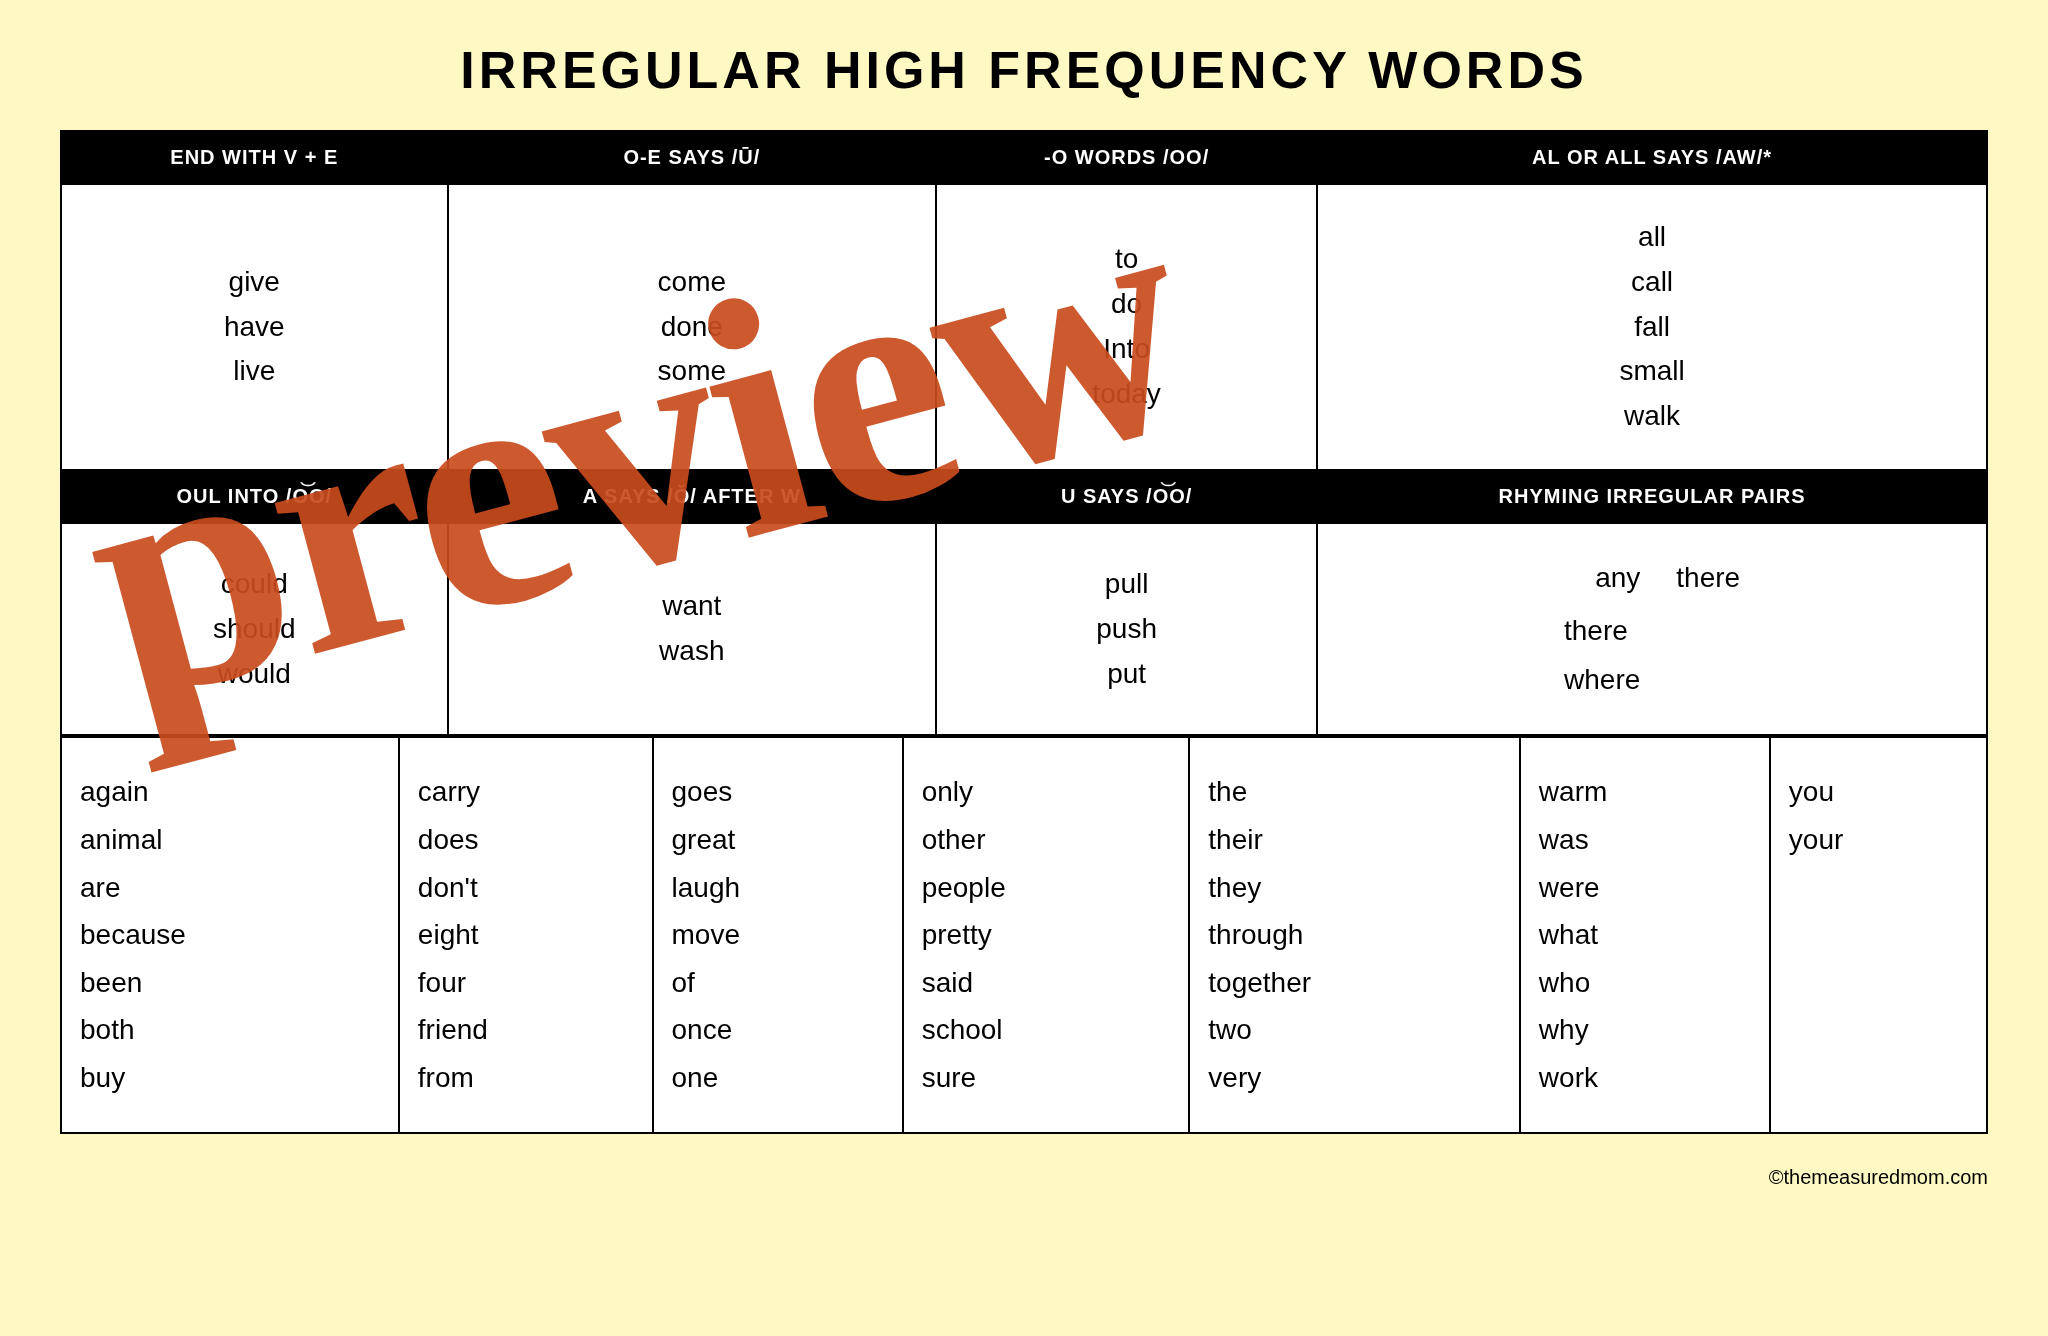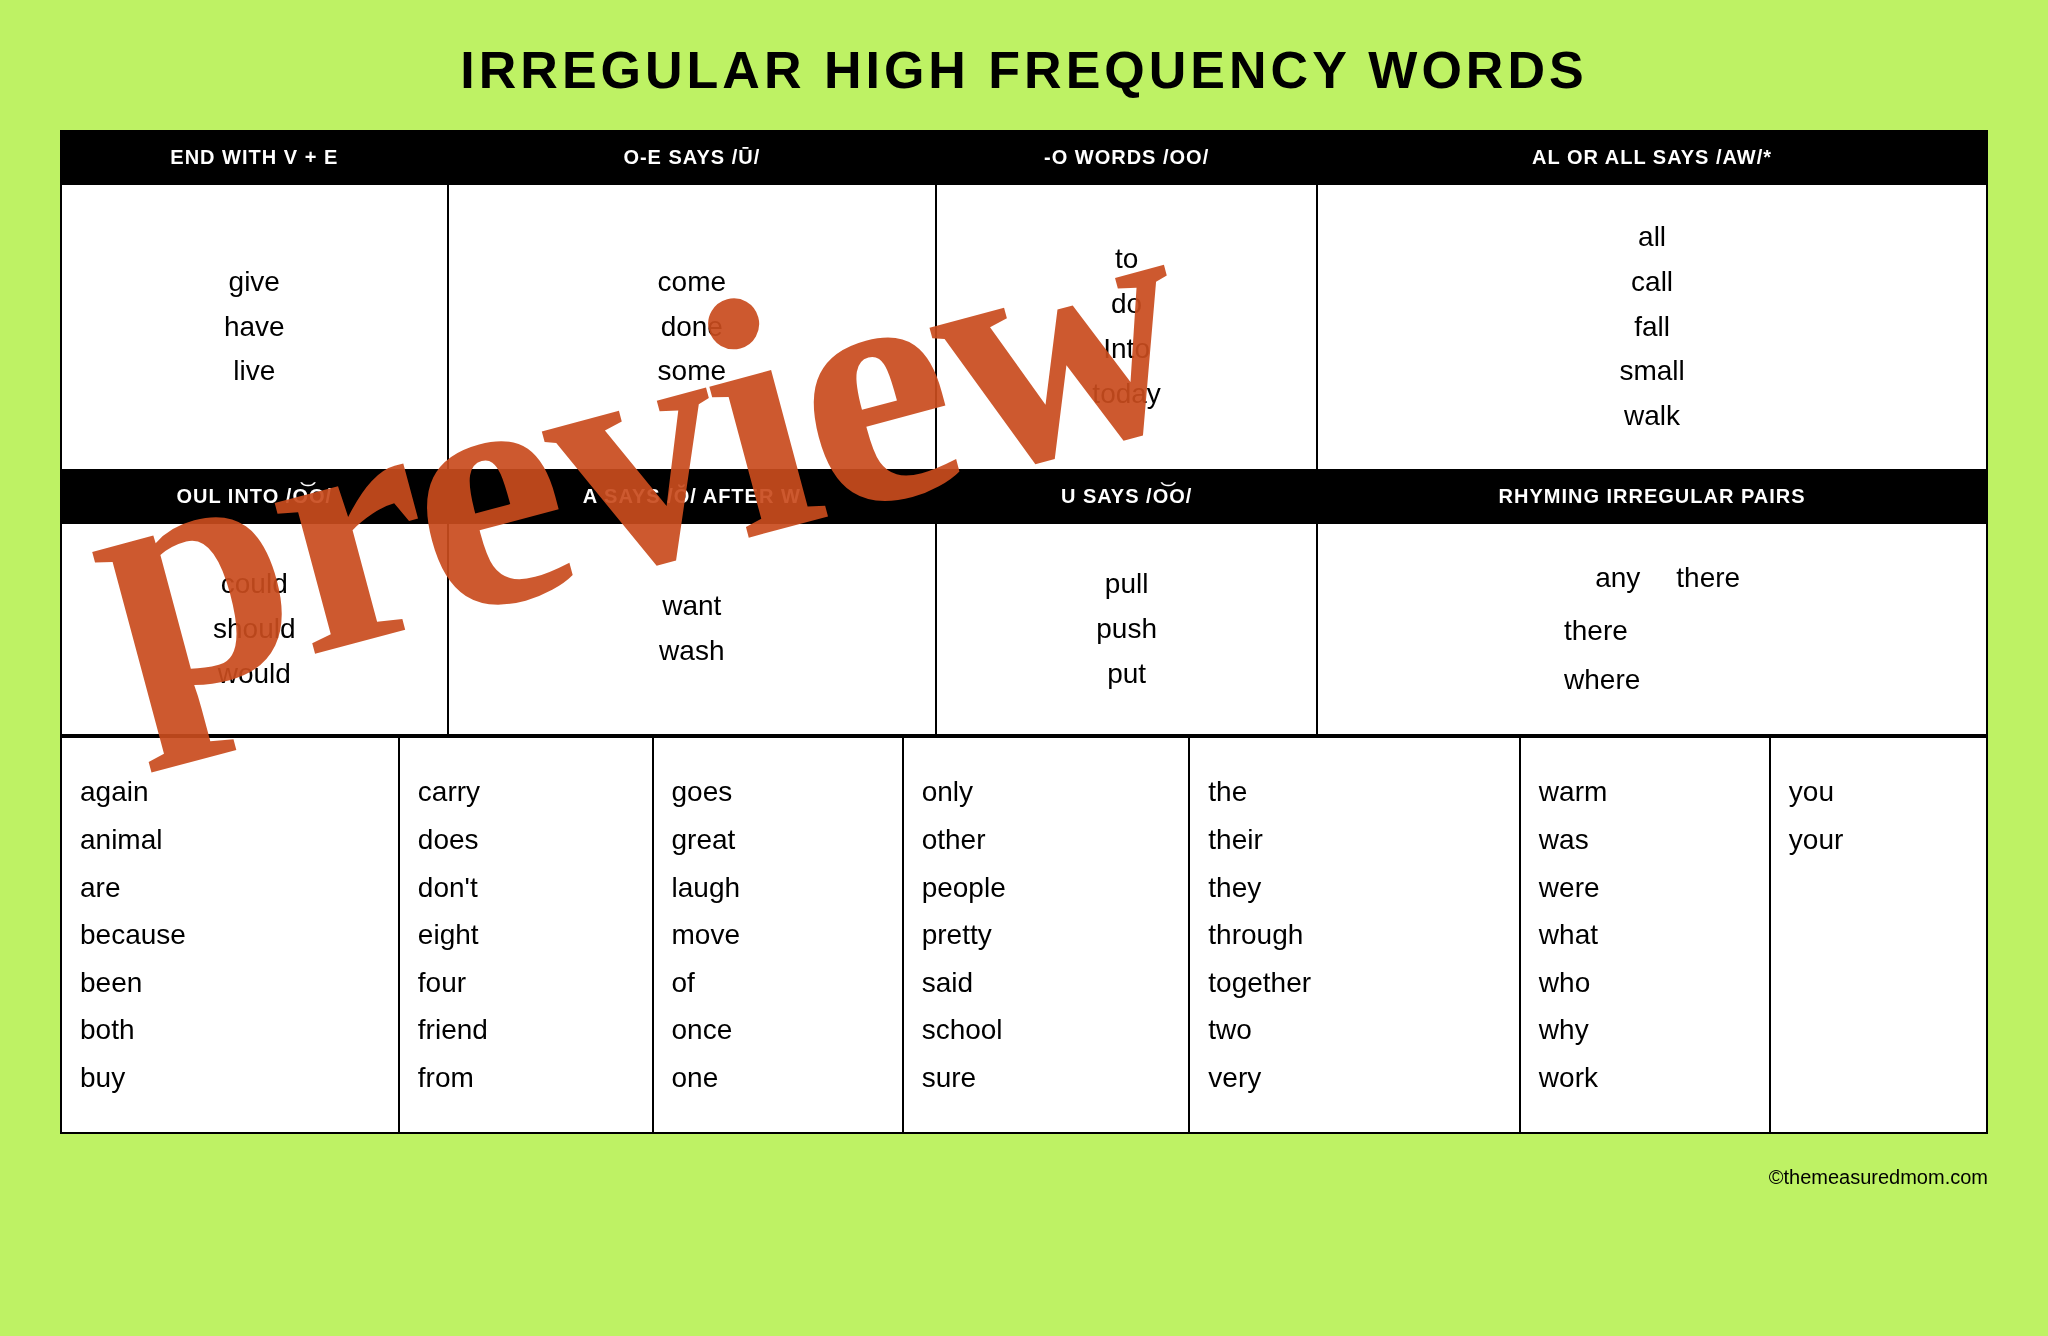--- a/index.html
+++ b/index.html
@@ -7,21 +7,21 @@
       background: #fff;
       font-family: Arial, Helvetica, sans-serif;
       width: 2048px;
       min-height: 1336px;
       position: relative;
       overflow: hidden;
     }
     .page {
       width: 2048px;
       min-height: 1336px;
-      background: #bef264;
+      background: #fef9c3;
       padding: 40px 60px 30px 60px;
       position: relative;
     }
     .main-title {
       text-align: center;
       font-size: 52px;
       font-weight: 900;
       letter-spacing: 4px;
       margin-bottom: 30px;
       color: #000;

